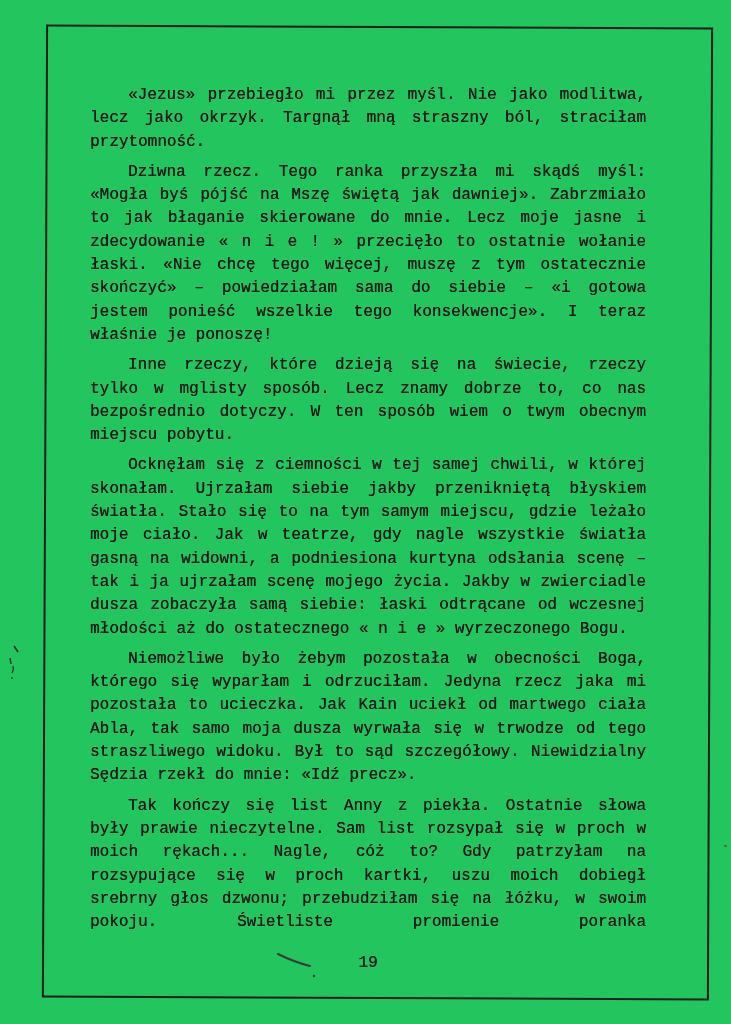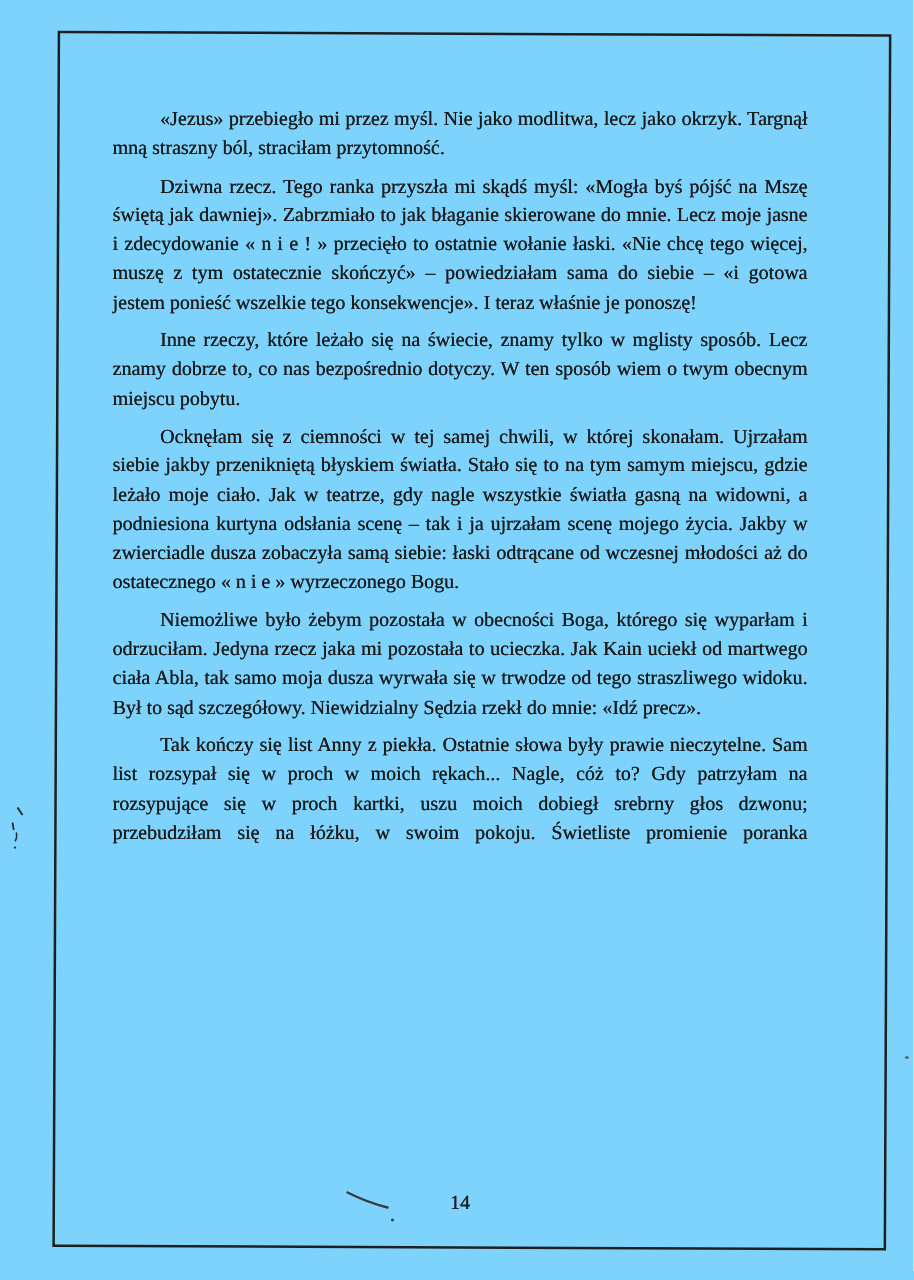--- a/index.html
+++ b/index.html
@@ -4,23 +4,23 @@
 <style>
   html, body {
     margin: 0;
     padding: 0;
     background: #ffffff;
   }
   .page {
     position: relative;
     width: 731px;
     height: 1024px;
-    background: #7dd3fc;
+    background: #22c55e;
     overflow: hidden;
-    font-family: Liberation Serif, serif;
+    font-family: Liberation Mono, monospace;
     color: #1b1b1b;
   }
   .border-frame {
     position: absolute;
     left: 44px;
     top: 26px;
     width: 667px;
     height: 973px;
     border: 2px solid #1f1f1f;
     transform: rotate(0.25deg);
@@ -79,21 +79,21 @@
 </head>
 <body>
 
 <div class="page">
 
   <div class="border-frame"></div>
 
   <div class="content">
     <p>«Jezus» przebiegło mi przez myśl. Nie jako modlitwa, lecz jako okrzyk. Targnął mną straszny ból, straciłam przytomność.</p>
     <p>Dziwna rzecz. Tego ranka przyszła mi skądś myśl: «Mogła byś pójść na Mszę świętą jak dawniej». Zabrzmiało to jak błaganie skierowane do mnie. Lecz moje jasne i zdecydowanie « n i e ! » przecięło to ostatnie wołanie łaski. «Nie chcę tego więcej, muszę z tym ostatecznie skończyć» – powiedziałam sama do siebie – «i gotowa jestem ponieść wszelkie tego konsekwencje». I teraz właśnie je ponoszę!</p>
-    <p>Inne rzeczy, które leżało się na świecie, znamy tylko w mglisty sposób. Lecz znamy dobrze to, co nas bezpośrednio dotyczy. W ten sposób wiem o twym obecnym miejscu pobytu.</p>
+    <p>Inne rzeczy, które dzieją się na świecie, rzeczy tylko w mglisty sposób. Lecz znamy dobrze to, co nas bezpośrednio dotyczy. W ten sposób wiem o twym obecnym miejscu pobytu.</p>
     <p>Ocknęłam się z ciemności w tej samej chwili, w której skonałam. Ujrzałam siebie jakby przenikniętą błyskiem światła. Stało się to na tym samym miejscu, gdzie leżało moje ciało. Jak w teatrze, gdy nagle wszystkie światła gasną na widowni, a podniesiona kurtyna odsłania scenę – tak i ja ujrzałam scenę mojego życia. Jakby w zwierciadle dusza zobaczyła samą siebie: łaski odtrącane od wczesnej młodości aż do ostatecznego « n i e » wyrzeczonego Bogu.</p>
     <p>Niemożliwe było żebym pozostała w obecności Boga, którego się wyparłam i odrzuciłam. Jedyna rzecz jaka mi pozostała to ucieczka. Jak Kain uciekł od martwego ciała Abla, tak samo moja dusza wyrwała się w trwodze od tego straszliwego widoku. Był to sąd szczegółowy. Niewidzialny Sędzia rzekł do mnie: «Idź precz».</p>
     <p class="gap-before continued">Tak kończy się list Anny z piekła. Ostatnie słowa były prawie nieczytelne. Sam list rozsypał się w proch w moich rękach... Nagle, cóż to? Gdy patrzyłam na rozsypujące się w proch kartki, uszu moich dobiegł srebrny głos dzwonu; przebudziłam się na łóżku, w swoim pokoju. Świetliste promienie poranka</p>
   </div>
 
   <div class="margin-marks">
     <svg width="24" height="44" viewBox="0 0 24 44">
       <path d="M10,6 L14,12" stroke="#2a2a2a" stroke-width="1.6" fill="none"></path>
       <path d="M6,18 L7,24" stroke="#2a2a2a" stroke-width="1.4" fill="none"></path>
       <path d="M9,26 Q10,30 8,33" stroke="#2a2a2a" stroke-width="1.2" fill="none"></path>
@@ -103,15 +103,15 @@
 
   <div class="pen-scratch">
     <svg width="48" height="34" viewBox="0 0 48 34">
       <path d="M4,6 C14,11 24,15 36,18" stroke="#3a3a3a" stroke-width="2" stroke-linecap="round" fill="none"></path>
       <circle cx="40" cy="28" r="1.2" fill="#3a3a3a"></circle>
     </svg>
   </div>
 
   <div class="speck s1"></div>
 
-  <div class="page-number">14</div>
+  <div class="page-number">19</div>
 
 </div>
 
 </body></html>

